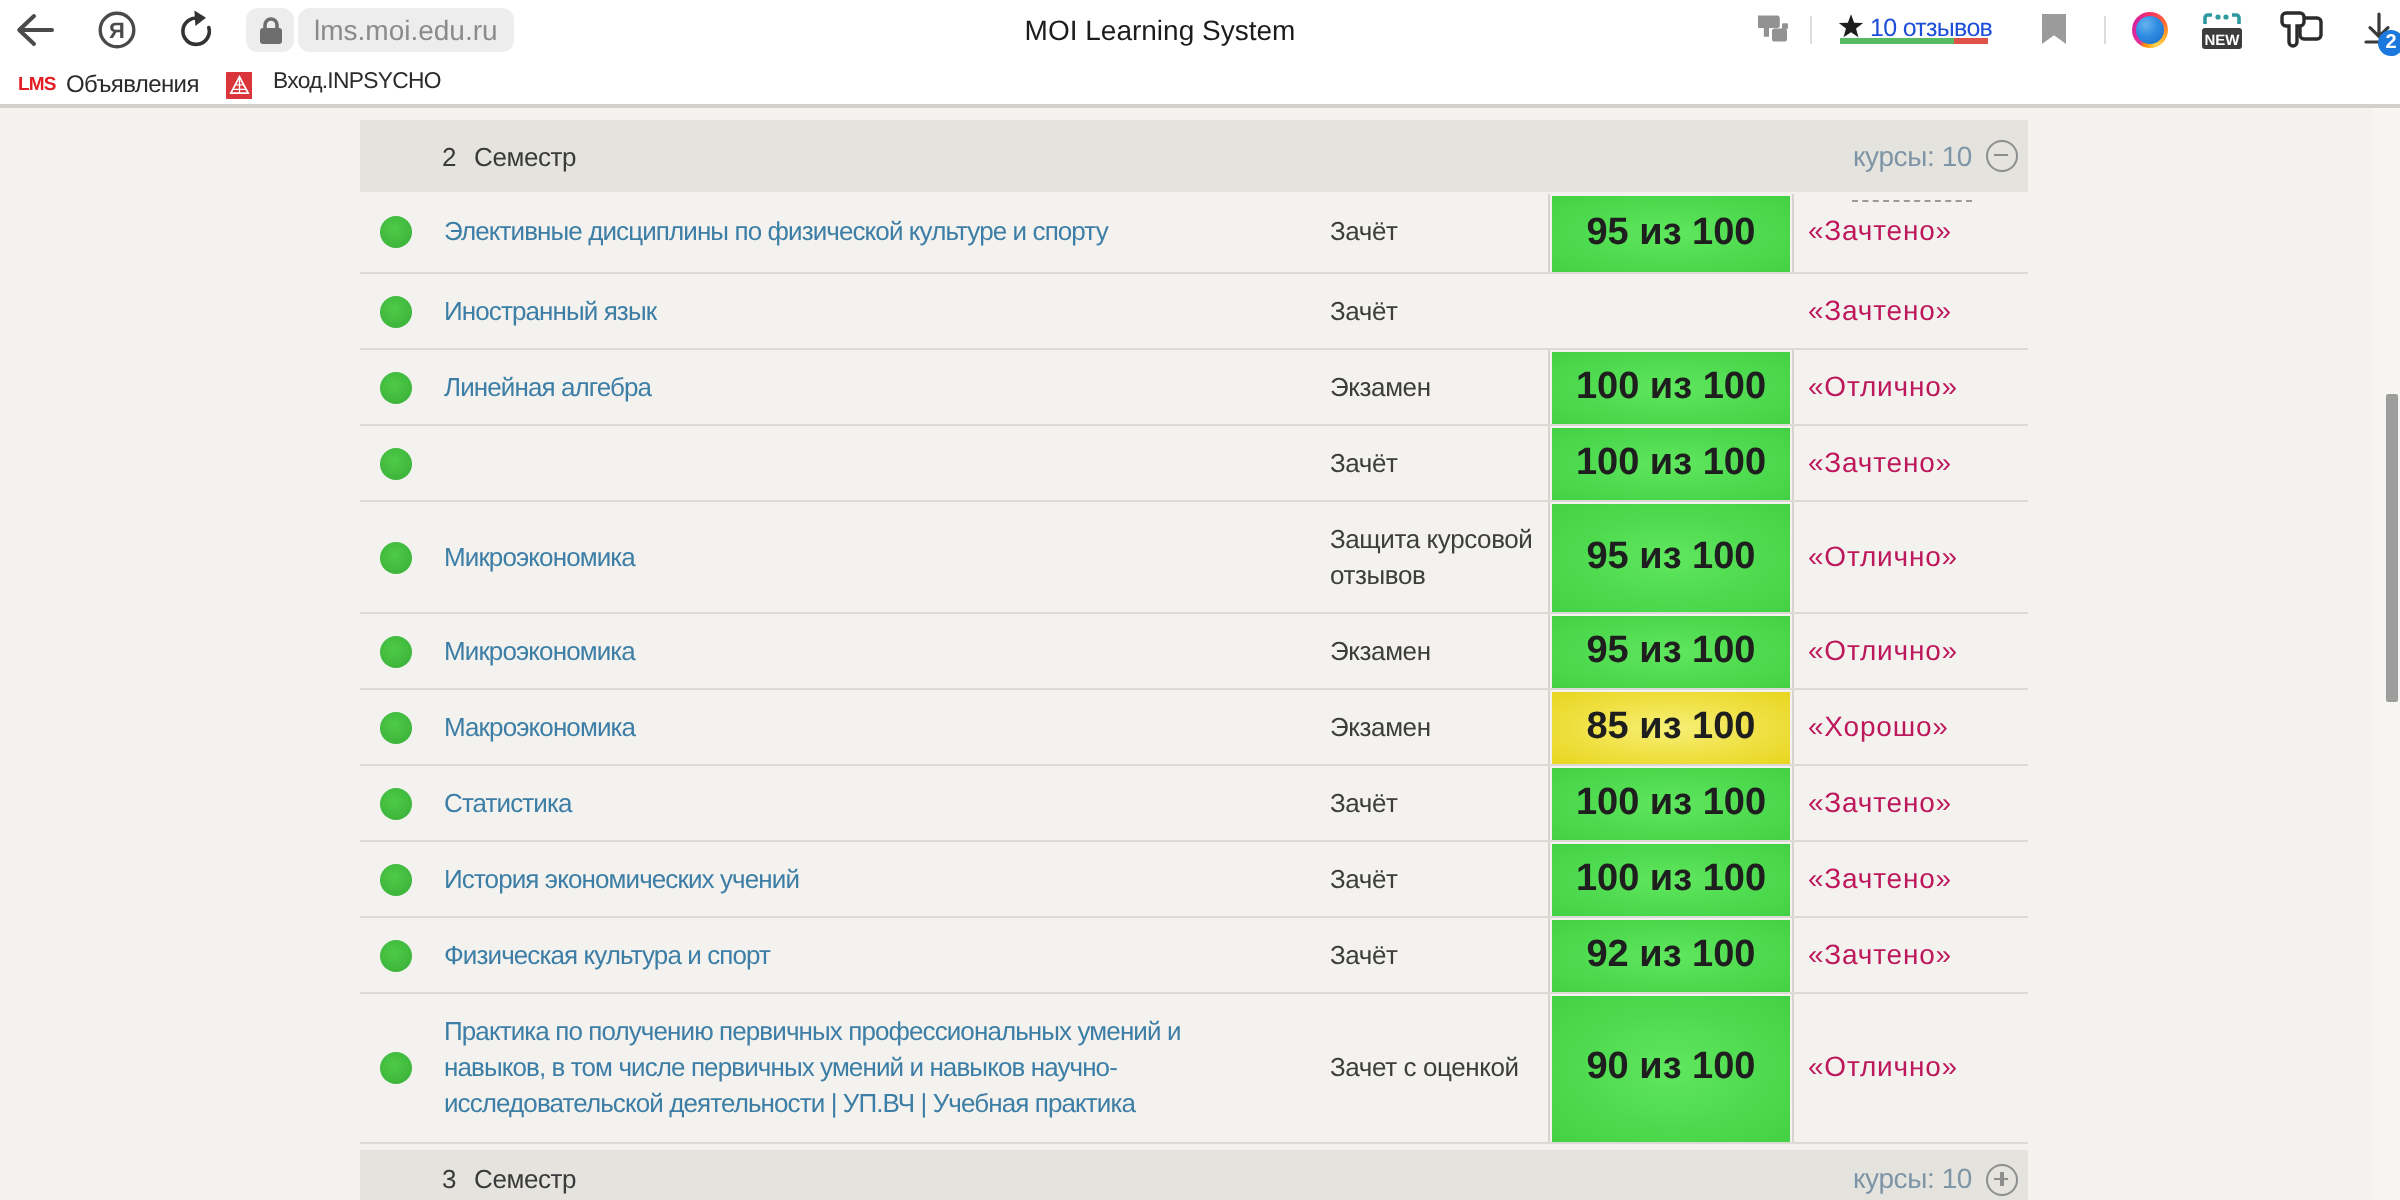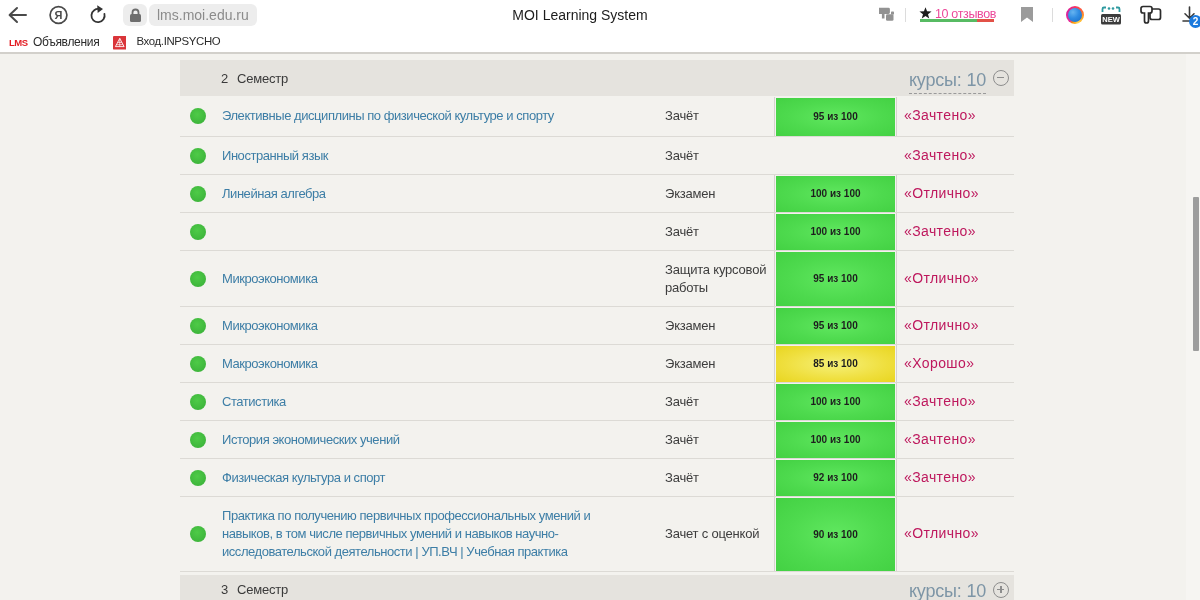--- a/index.html
+++ b/index.html
@@ -12,30 +12,30 @@
 #lockchip{width:24px;left:123px}
 #urlchip{left:149px;width:108px;color:#8b8b8b;font-size:14px;line-height:22px;padding-left:8px}
 
 .bk{position:absolute;top:35px;font-size:12px;letter-spacing:-0.3px;color:#2b2b2b}
 
 #page{position:absolute;top:54px;left:0;width:1200px;height:546px;background:#f3f2ee}
 #tbl{position:absolute;left:180px;top:0;width:834px}
 .hdr{position:absolute;left:0;width:834px;height:36px;background:#e5e3de;color:#3a3a3a;font-size:13px;letter-spacing:-0.2px}
 .hnum{position:absolute;left:41px;top:11px}
 .hname{position:absolute;left:57px;top:11px}
-.kursy{position:absolute;right:28px;top:10px;color:#7d95a6;border-bottom:1px dashed #9a9a9a;padding-bottom:2px;font-size:18px}
+.kursy{position:absolute;right:28px;top:10px;color:#7d95a6;border-bottom:1px dashed #9a9a9a;padding-bottom:14px;font-size:14px}
 .pmcirc{position:absolute;right:5px;top:10px;width:16px;height:16px;border:1.5px solid #8d8d8d;border-radius:50%;background:transparent}
 .pmcirc .h{position:absolute;left:3px;top:6.2px;width:7px;height:1.6px;background:#8d8d8d}
 .pmcirc .v{position:absolute;left:6.2px;top:3px;width:1.6px;height:7px;background:#8d8d8d}
 .row{position:absolute;left:0;width:834px;border-bottom:1px solid #dcdad5}
 .dot{position:absolute;left:10px;width:16px;height:16px;border-radius:50%;background:radial-gradient(circle at 45% 40%,#4ecb47,#3cb33a 80%)}
 .crs{position:absolute;left:42px;color:#3d7ea6;font-size:13px;letter-spacing:-0.45px;line-height:18px}
 .exam{position:absolute;left:485px;color:#3d3d3d;font-size:13px;letter-spacing:-0.2px;line-height:18px;width:110px}
 .cellwrap{position:absolute;left:594px;width:123px;border-left:1px solid #d5d3ce;border-right:1px solid #d5d3ce;top:0;bottom:0}
-.cell{position:absolute;left:1px;top:0.5px;right:1px;bottom:0.5px;display:flex;align-items:center;justify-content:center;font-size:10px;font-weight:700;color:#1e1e1e}
+.cell{position:absolute;left:1px;top:0.5px;right:1px;bottom:0.5px;display:flex;align-items:center;justify-content:center;font-size:19px;font-weight:700;color:#1e1e1e}
 .g{background:radial-gradient(ellipse at center,#60e75f 0%,#4eda4e 55%,#43d143 100%)}
 .y{background:radial-gradient(ellipse at center,#f6f078 0%,#efdf3e 60%,#e8d51f 100%)}
 .gr{background:radial-gradient(ellipse at center,#eeeeee 0%,#dbdbdb 60%,#cacaca 100%)}
 .grade{position:absolute;left:724px;color:#be185d;font-size:14px;letter-spacing:0.4px}
 
 #sbtrack{position:absolute;top:0;right:0;width:14px;height:546px;background:#f6f5f2}
 #sbthumb{position:absolute;top:143px;right:1px;width:6px;height:154px;background:#9d9d9d;border-radius:1px}
 </style></head>
 <body>
 <div id="page">
@@ -76,21 +76,21 @@
         <span class="dot" style="top:11px"></span>
         <span class="exam" style="top:10px">Зачёт</span>
         <span class="cellwrap">
           <span class="cell g">100 из 100</span>
         </span>
         <span class="grade" style="top:10px">«Зачтено»</span>
       </div>
     <div class="row" style="top:197px;height:56px">
         <span class="dot" style="top:20px"></span>
         <span class="crs" style="top:19px">Микроэкономика</span>
-        <span class="exam" style="top:10px">Защита курсовой работы</span>
+        <span class="exam" style="top:10px">Защита курсовой отзывов</span>
         <span class="cellwrap">
           <span class="cell g">95 из 100</span>
         </span>
         <span class="grade" style="top:19px">«Отлично»</span>
       </div>
     <div class="row" style="top:253px;height:38px">
         <span class="dot" style="top:11px"></span>
         <span class="crs" style="top:10px">Микроэкономика</span>
         <span class="exam" style="top:10px">Экзамен</span>
         <span class="cellwrap">
@@ -174,21 +174,21 @@
 
   <svg class="abs" style="left:878px;top:7px" width="17" height="16" viewBox="0 0 17 16">
     <path d="M1 0.8 h9.5 a1.4 1.4 0 0 1 1.4 1.4 v3.4 a1.4 1.4 0 0 1 -1.4 1.4 h-4 v4.4 h-2.6 v-4.4 H1 Z" fill="#929292"></path>
     <rect x="8" y="7.2" width="7.5" height="6.6" rx="1.3" fill="#929292"></rect>
     <rect x="13" y="4.6" width="3" height="3" rx="0.7" fill="#929292"></rect>
   </svg>
   <div class="abs" style="left:905px;top:8px;width:1px;height:14px;background:#dcdcdc"></div>
   <svg class="abs" style="left:919px;top:7px" width="13" height="12.5" viewBox="0 0 15 14">
     <path d="M7.5 0 L9.3 4.8 L14.5 5 L10.4 8.2 L11.8 13.2 L7.5 10.3 L3.2 13.2 L4.6 8.2 L0.5 5 L5.7 4.8 Z" fill="#1d1d1d"></path>
   </svg>
-  <div class="abs" style="left:935px;top:7px;font-size:12.5px;letter-spacing:-0.35px;color:#ec4899">10 отзывов</div>
+  <div class="abs" style="left:935px;top:7px;font-size:12.5px;letter-spacing:-0.35px;color:#1d4ed8">10 отзывов</div>
   <div class="abs" style="left:920px;top:19px;width:57px;height:2.5px;background:#57bb63"></div>
   <div class="abs" style="left:977px;top:19px;width:17px;height:2.5px;background:#e25147"></div>
   <svg class="abs" style="left:1021px;top:7px" width="12" height="15" viewBox="0 0 12 15">
     <path d="M0 0 h12 v15 l-6 -4.4 l-6 4.4 Z" fill="#9b9b9b"></path>
   </svg>
   <div class="abs" style="left:1052px;top:8px;width:1px;height:14px;background:#dcdcdc"></div>
   <div class="abs" style="left:1066px;top:6px;width:18px;height:18px;border-radius:50%;background:conic-gradient(from 220deg,#e52e9a 0deg,#d6219c 80deg,#f32b6e 130deg,#ff5c3a 190deg,#ffa726 250deg,#ffd54f 300deg,#ff8a00 340deg,#e52e9a 360deg)"></div>
   <div class="abs" style="left:1067.5px;top:8px;width:14px;height:14px;border-radius:50%;background:radial-gradient(circle at 35% 30%,#66b4f0 0%,#2f8ce2 45%,#1868c4 100%)"></div>
   <svg class="abs" style="left:1100px;top:4px" width="22" height="21" viewBox="0 0 22 21">
     <rect x="1" y="10" width="20" height="10.5" rx="1.5" fill="#3c3c3c"></rect>

